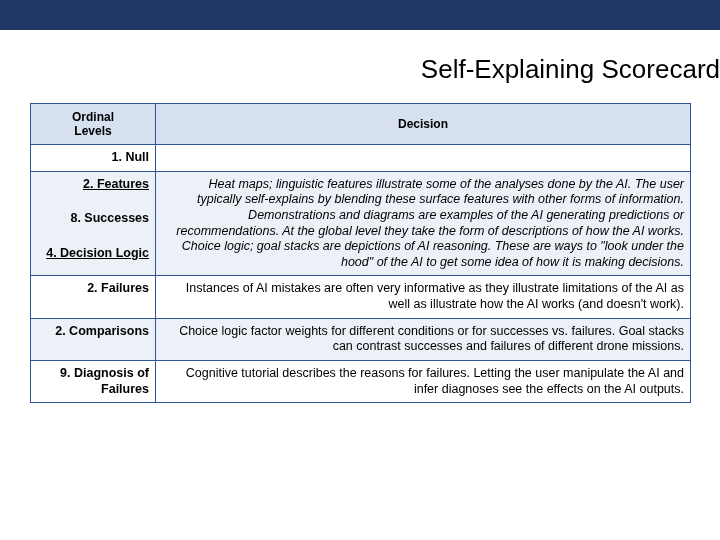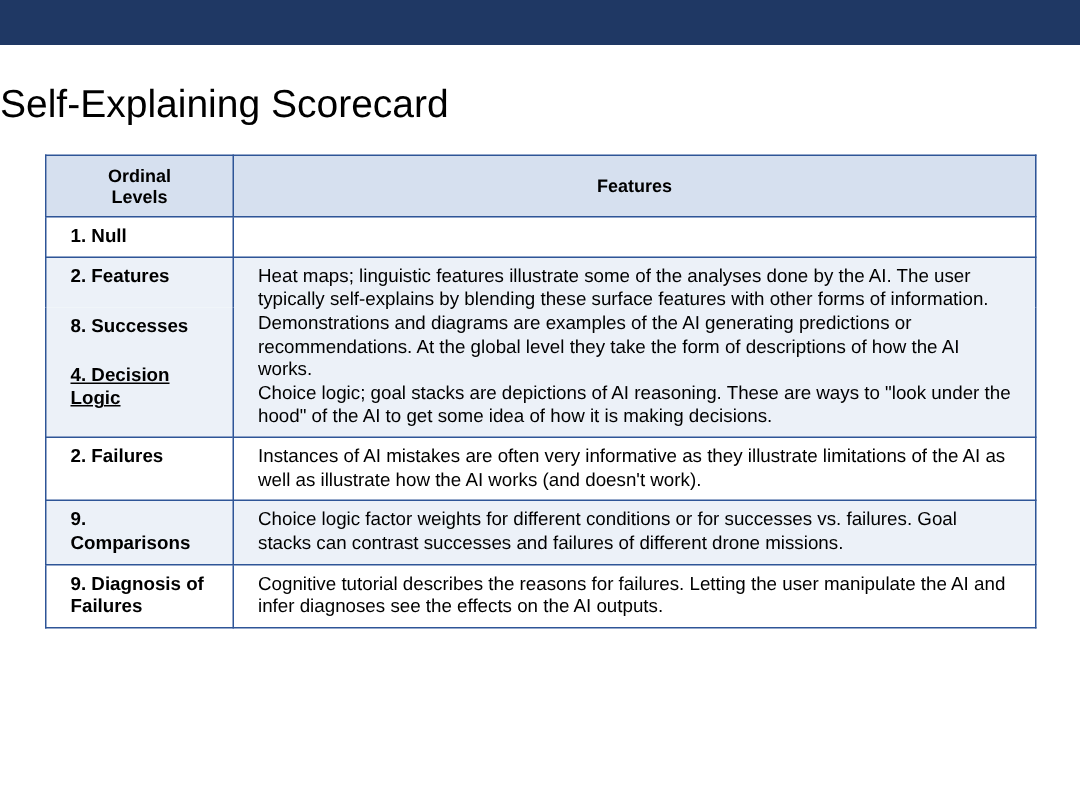--- a/index.html
+++ b/index.html
@@ -10,21 +10,21 @@
     font-family: Arial, Helvetica, sans-serif;
     background: #ffffff;
     color: #000000;
   }
   .topbar {
     width: 100%;
     height: 30px;
     background: #1f3864;
   }
   .title {
-    text-align: left;
+    text-align: right;
     font-size: 26px;
     font-weight: 400;
     margin: 24px 0 18px 0;
     color: #000000;
   }
   .table-wrap {
     width: 660px;
     margin: 0 auto;
   }
   table {
@@ -39,84 +39,85 @@
     border: 1px solid #2e5597;
     font-weight: bold;
     font-size: 12px;
     padding: 6px 22px;
     text-align: center;
     color: #000000;
   }
   td {
     border: 1px solid #2e5597;
     font-size: 12.5px;
-    padding: 5px 16px;
+    padding: 5px 6px;
     vertical-align: top;
     color: #000000;
     line-height: 1.25;
+    text-align: right;
   }
   td.label {
     font-weight: bold;
   }
   tr.band td {
     background: #ecf1f8;
   }
   tr.plain td {
     background: #ffffff;
   }
   
-  .noborder-bottom { border-bottom: none; }
+  .noborder-bottom { border-bottom: none; text-decoration: underline; }
   .noborder-top { border-top: none; text-decoration: underline; }
   .noborder-tb { border-top: none; border-bottom: none; }
 </style>
 </head>
 <body>
 
 <div class="topbar"></div>
 
 <div class="title">Self-Explaining Scorecard</div>
 
 <div class="table-wrap">
 <table>
   <colgroup>
     <col class="col-left">
     <col class="col-right">
   </colgroup>
   <thead>
     <tr>
       <th>Ordinal Levels</th>
-      <th>Features</th>
+      <th>Decision</th>
     </tr>
   </thead>
   <tbody>
     <tr class="plain">
       <td class="label">1. Null</td>
       <td></td>
     </tr>
 
     <tr class="band">
       <td class="label noborder-bottom">2. Features</td>
-      <td rowspan="3" style="white-space:pre-line;">Heat maps; linguistic features illustrate some of the analyses done by the AI. The user typically self-explains by blending these surface features with other forms of information.
+      <td rowspan="3" style="white-space:pre-line;font-style:italic;">Heat maps; linguistic features illustrate some of the analyses done by the AI. The user typically self-explains by blending these surface features with other forms of information.
 Demonstrations and diagrams are examples of the AI generating predictions or recommendations. At the global level they take the form of descriptions of how the AI works.
 Choice logic; goal stacks are depictions of AI reasoning. These are ways to "look under the hood" of the AI to get some idea of how it is making decisions.</td>
     </tr>
     <tr class="band">
       <td class="label noborder-tb">8. Successes</td>
     </tr>
     <tr class="band">
       <td class="label noborder-top">4. Decision Logic</td>
     </tr>
 
     <tr class="plain">
       <td class="label">2. Failures</td>
       <td>Instances of AI mistakes are often very informative as they illustrate limitations of the AI as well as illustrate how the AI works (and doesn't work).</td>
     </tr>
 
     <tr class="band">
-      <td class="label">9. Comparisons</td>
+      <td class="label">2. Comparisons</td>
       <td>Choice logic factor weights for different conditions or for successes vs. failures. Goal stacks can contrast successes and failures of different drone missions.</td>
     </tr>
 
     <tr class="plain">
       <td class="label">9. Diagnosis of Failures</td>
       <td>Cognitive tutorial describes the reasons for failures. Letting the user manipulate the AI and infer diagnoses see the effects on the AI outputs.</td>
     </tr>
   </tbody>
 </table>
 </div>

